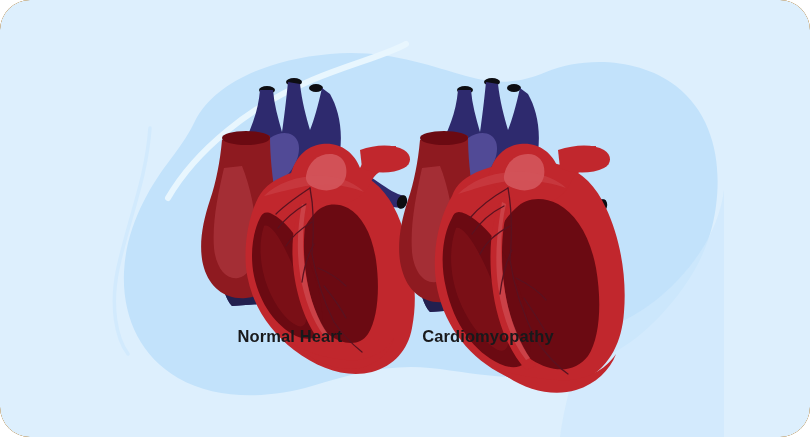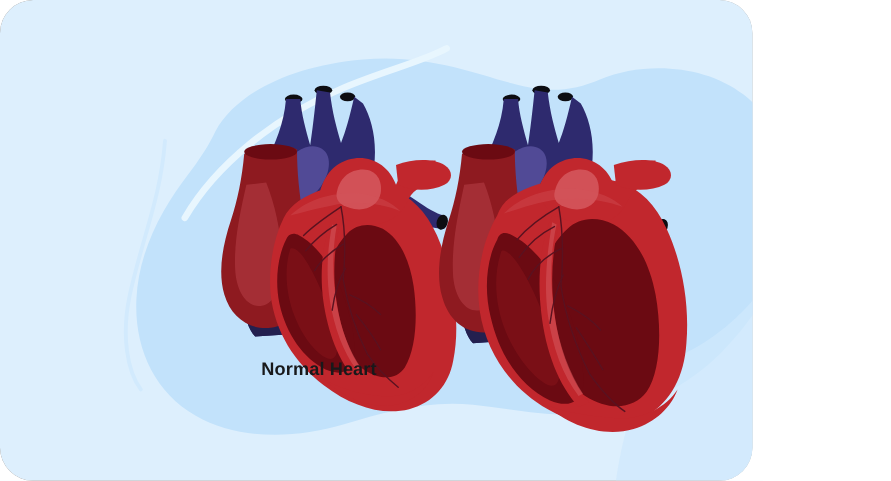--- a/index.html
+++ b/index.html
@@ -8,25 +8,25 @@
     background: #ffffff;
   }
   body {
     width: 810px;
     height: 437px;
     font-family: "Liberation Sans", sans-serif;
     overflow: hidden;
   }
   #canvas {
     position: relative;
-    width: 684px;
+    width: 810px;
     height: 437px;
     border-radius: 30px;
     overflow: hidden;
-    background: #a3a3a3;
+    background: #a16207;
   }
   .layer {
     position: absolute;
     left: 0;
     top: 0;
     width: 810px;
     height: 437px;
   }
   .label {
     position: absolute;
@@ -287,14 +287,15 @@
         <path d="M128,226 C136,238 144,250 152,264"></path>
         <path d="M140,268 C150,282 160,294 172,302"></path>
         <path d="M120,206 C132,212 142,218 150,228"></path>
       </g>
       <path fill="#d4575c" opacity="0.35" d="M62,122 C78,106 104,98 130,100 C148,102 162,108 170,116
                C154,110 130,106 106,110 C84,114 70,120 62,122 Z"></path>
     </g>
   </svg>
 
   <div class="label" id="label-normal">Normal Heart</div>
+  <div class="label" id="label-cardio">Cardiomyopathy</div>
 
 </div>
 
 </body></html>

